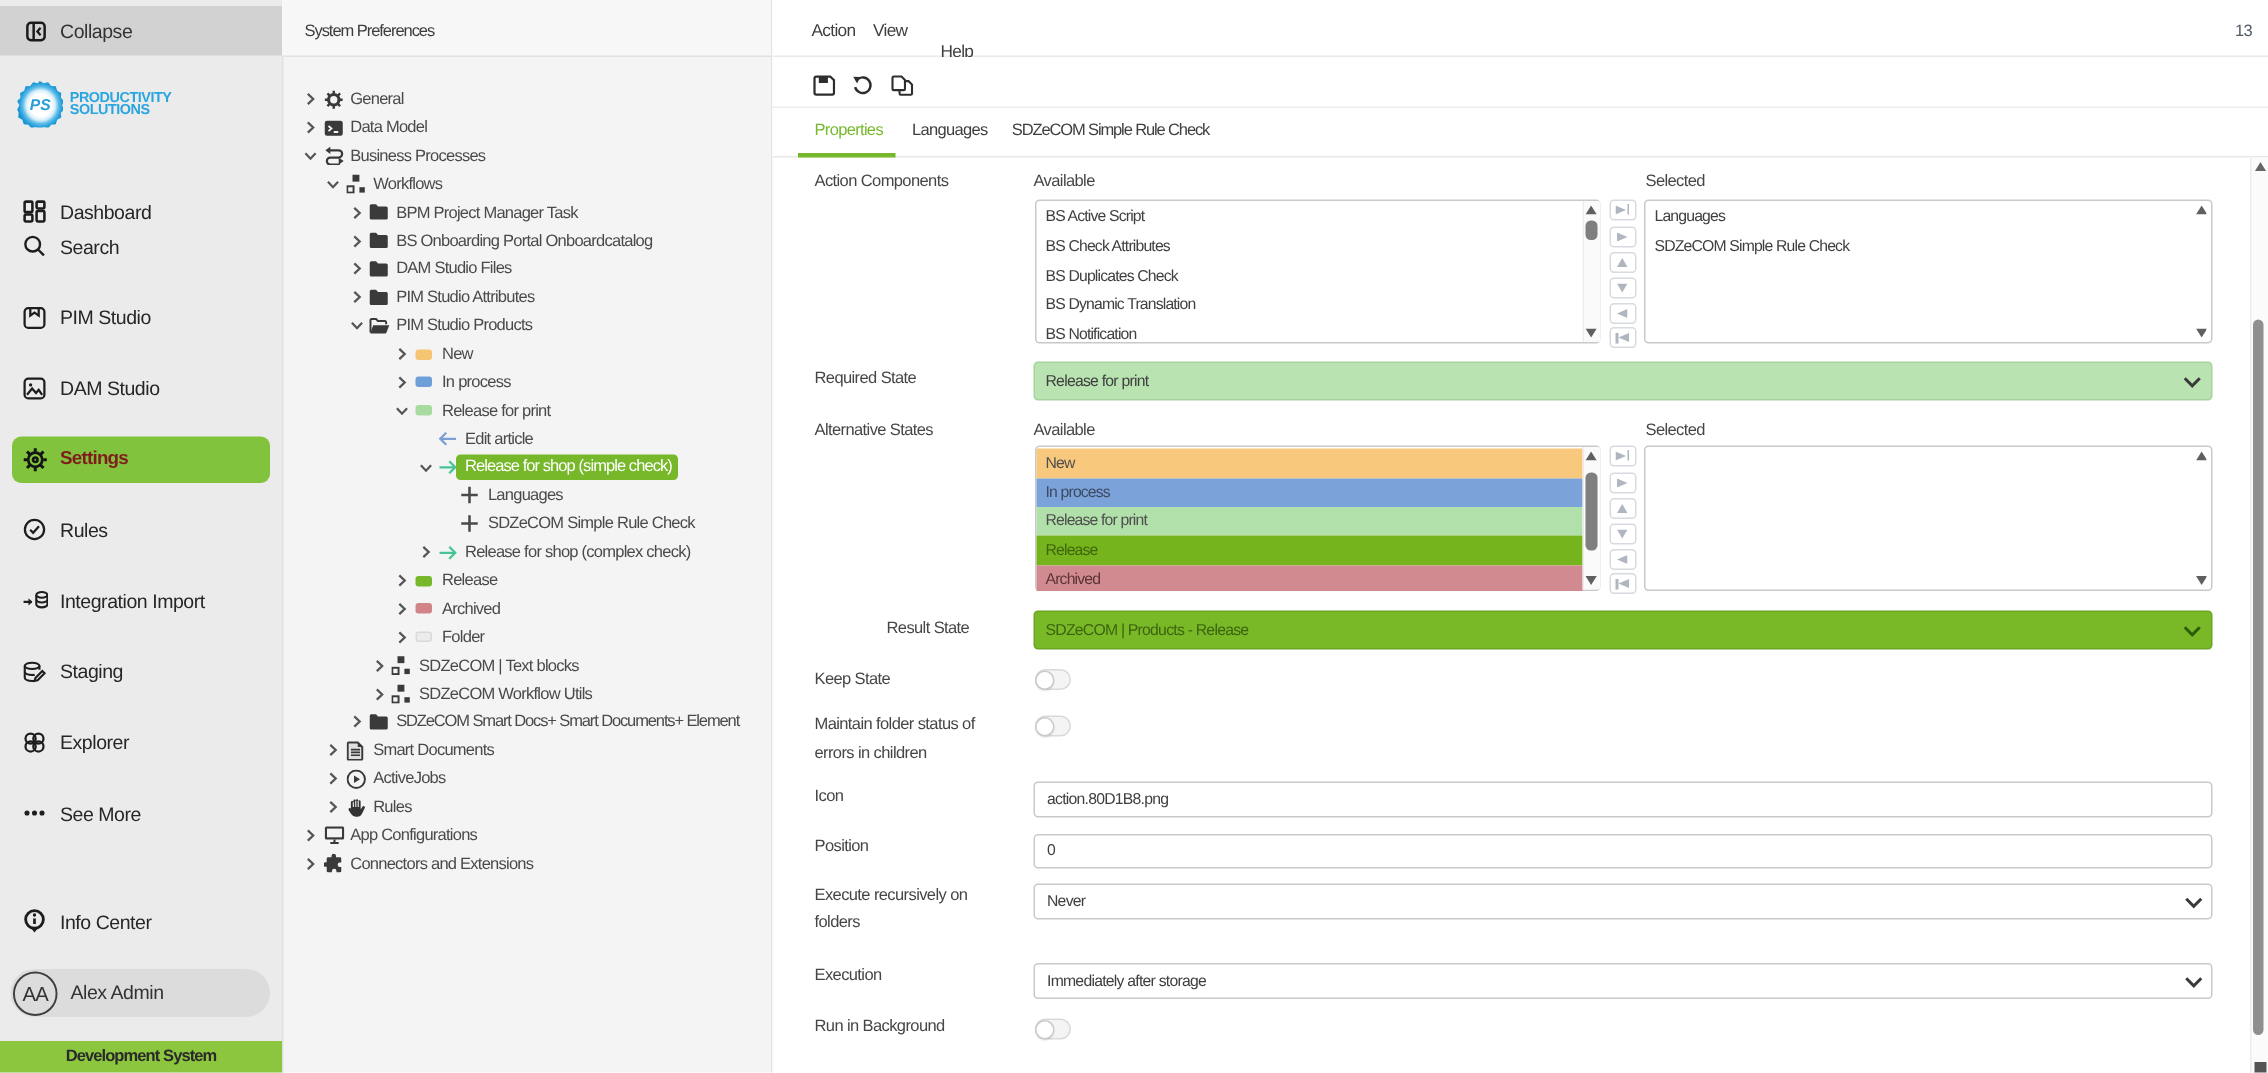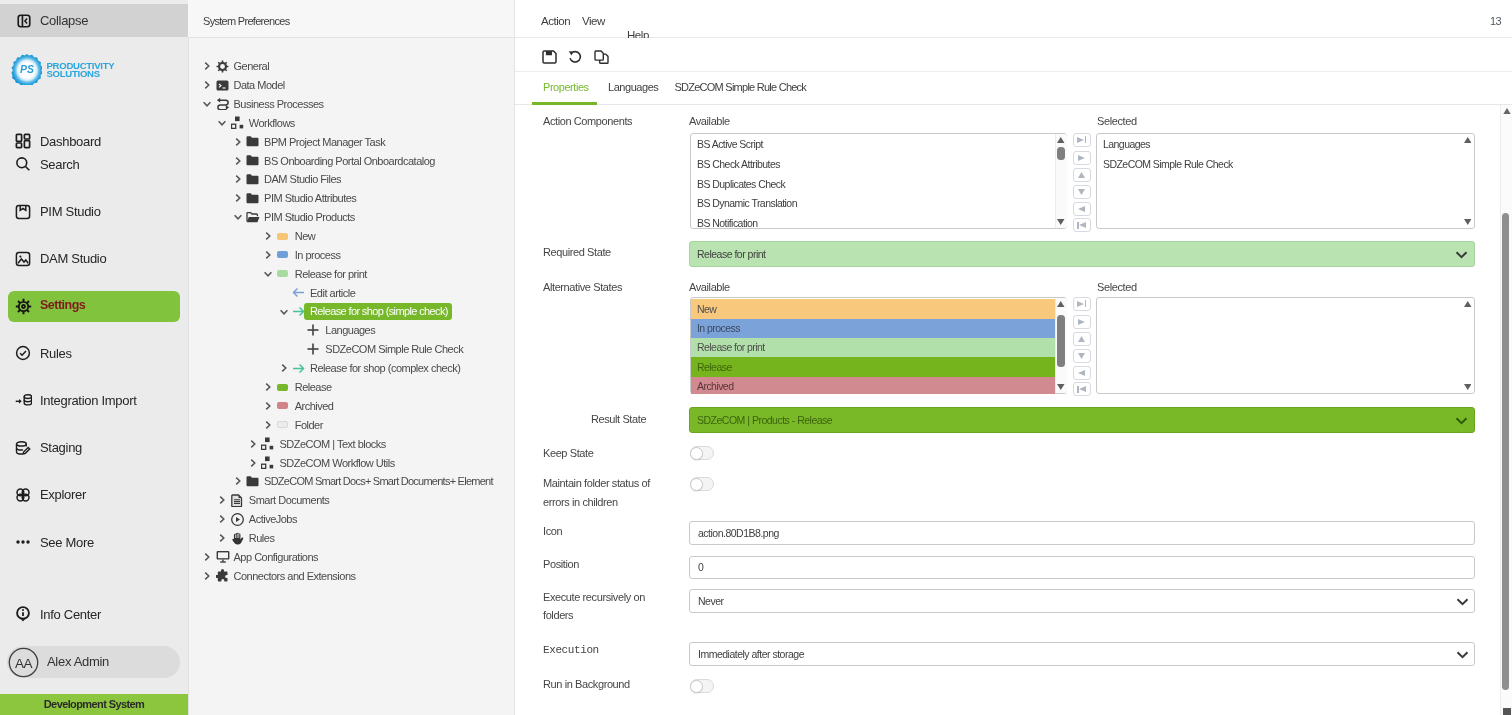--- a/index.html
+++ b/index.html
@@ -737,21 +737,21 @@
 <div class="flabel" style="top:525px;">Icon</div>
 <div class="input" style="top:521px;">action.80D1B8.png</div>
 <div class="flabel" style="top:558px;">Position</div>
 <div class="input" style="top:556px;height:23px;line-height:21px;">0</div>
 <div class="flabel" style="top:591px;">Execute recursively on</div>
 <div class="flabel" style="top:609px;">folders</div>
 <div class="input" style="top:589px;">Never</div>
 <svg class="chev" style="left:941px;top:598px;" width="13" height="8" viewBox="0 0 13 8" fill="none" stroke="#3a3a3a" stroke-width="2">
       <polyline points="1.5,1.2 6.5,6.2 11.5,1.2"></polyline>
     </svg>
-<div class="flabel" style="top:644px;font-family:Liberation Mono, monospace;">Execution</div>
+<div class="flabel" style="top:644px;">Execution</div>
 <div class="input" style="top:642px;">Immediately after storage</div>
 <svg class="chev" style="left:941px;top:651px;" width="13" height="8" viewBox="0 0 13 8" fill="none" stroke="#3a3a3a" stroke-width="2">
       <polyline points="1.5,1.2 6.5,6.2 11.5,1.2"></polyline>
     </svg>
 <div class="flabel" style="top:678px;">Run in Background</div>
 <div class="toggle" style="top:679px;">
       <i></i>
     </div>
 <div class="abs" style="left:985px;top:105px;width:12px;height:610px;background:#fbfbfb;border-left:1px solid #ececec;"></div>
 <div class="abs" style="left:987.5px;top:107.5px;">

